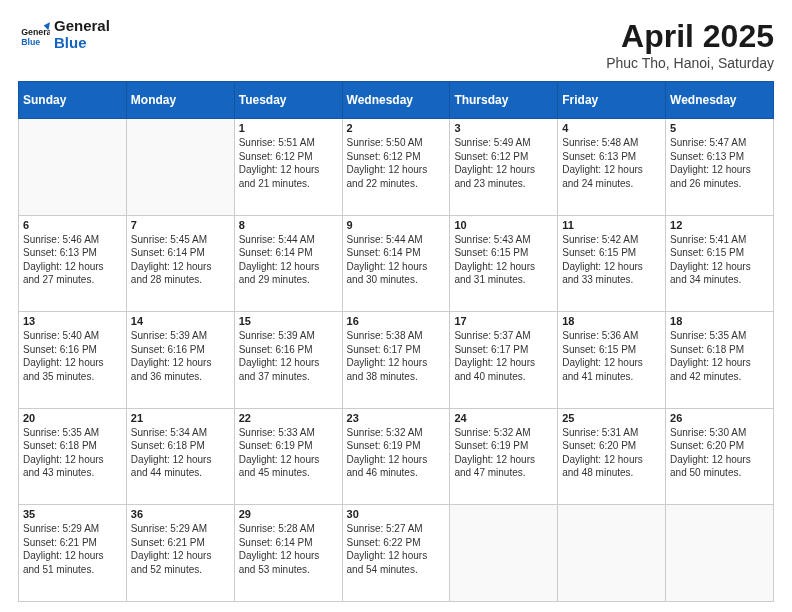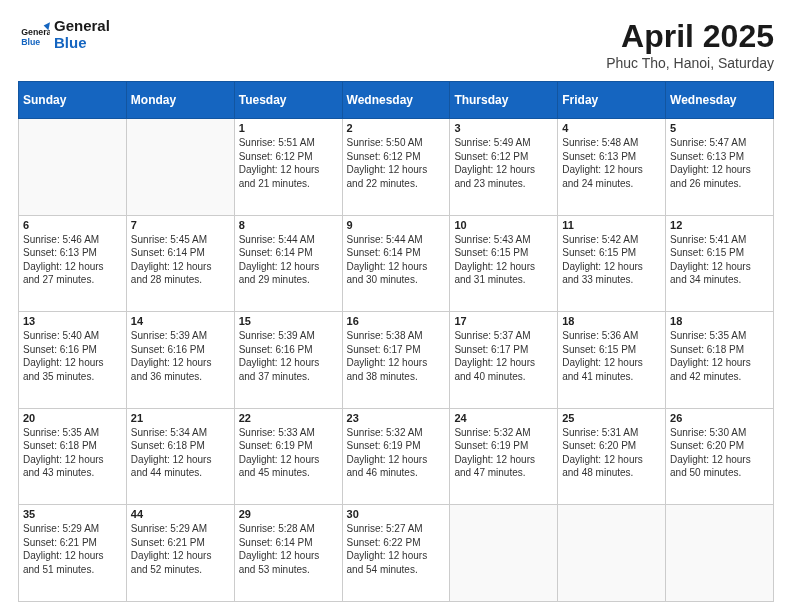--- a/index.html
+++ b/index.html
@@ -286,21 +286,21 @@
           </td>
         </tr>
         <tr>
           <td>
             <span class="day-num">35</span>
             <div class="day-info">Sunrise: 5:29 AM
 Sunset: 6:21 PM
 Daylight: 12 hours and 51 minutes.</div>
           </td>
           <td>
-            <span class="day-num">44</span>
+            <span class="day-num">36</span>
             <div class="day-info">Sunrise: 5:29 AM
 Sunset: 6:21 PM
 Daylight: 12 hours and 52 minutes.</div>
           </td>
           <td>
             <span class="day-num">29</span>
             <div class="day-info">Sunrise: 5:28 AM
 Sunset: 6:14 PM
 Daylight: 12 hours and 53 minutes.</div>
           </td>

